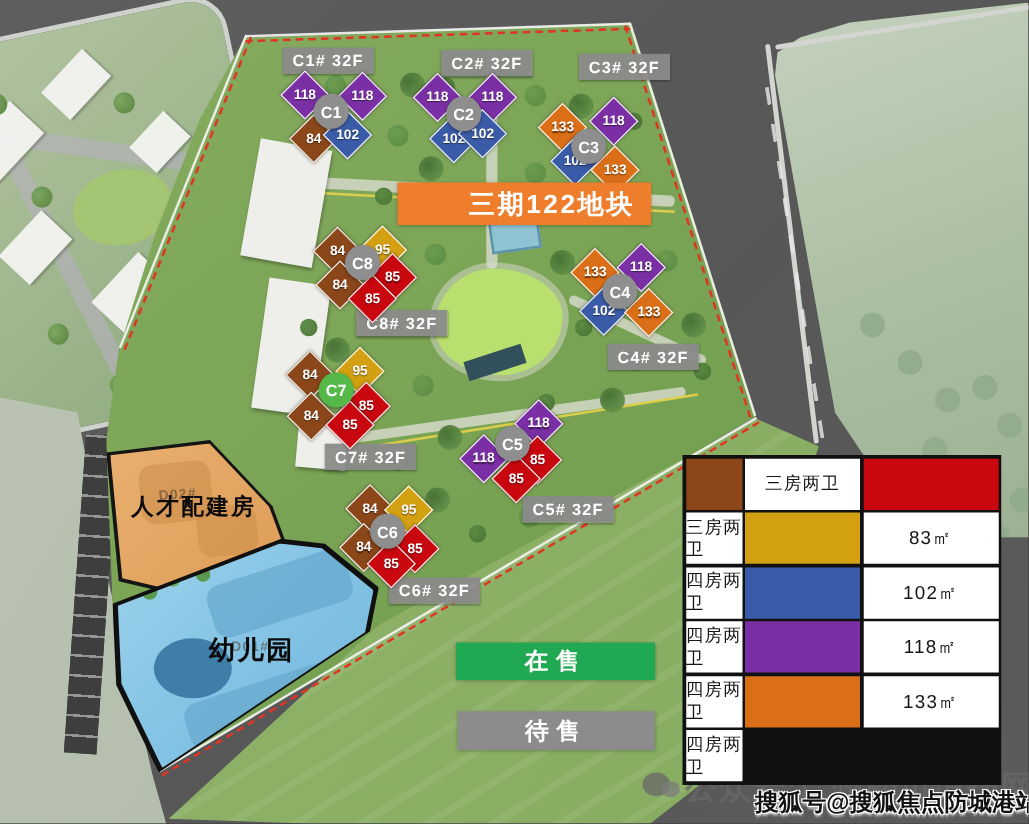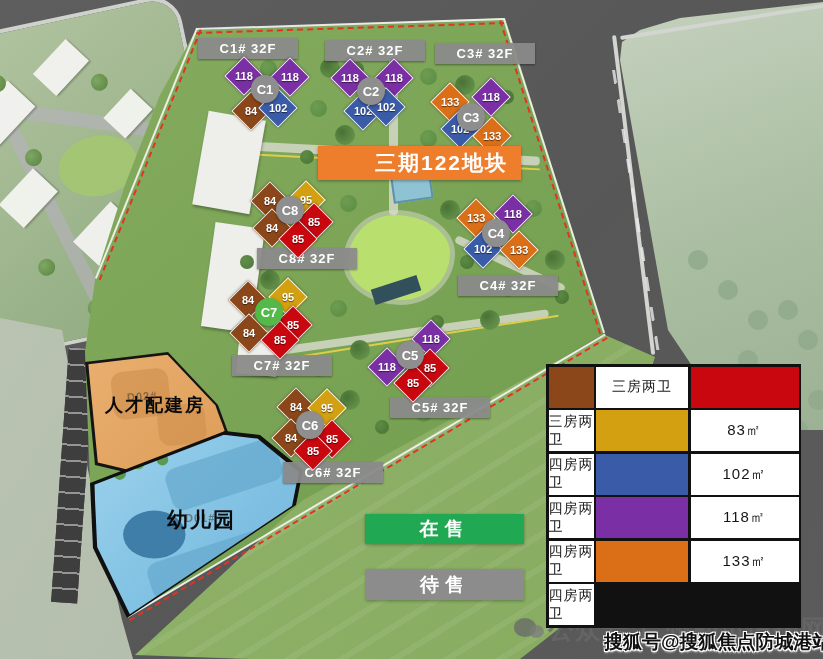--- a/index.html
+++ b/index.html
@@ -52,23 +52,23 @@
   .talent{background:#151515;}
   .talent .fill{background:linear-gradient(135deg,#eab070,#dd9c57);transform:scale(.955);}
   .kinder{left:85px;top:425px;width:225px;height:200px;}
   .kinder,.kinder .fill{clip-path:polygon(5px 58px,140px 6px,175px 10px,218px 45px,211px 80px,42px 193px,8px 123px);}
   .kinder{background:#101010;}
   .kinder .fill{background:linear-gradient(135deg,#9cd2ec,#7fc0e2 60%,#74b7da);transform:scale(.96);}
   .patch{position:absolute;border-radius:12px;}
   .area-label{position:absolute;font-weight:bold;color:#0a0a0a;letter-spacing:2px;white-space:nowrap;}
   .sub-label{position:absolute;font-size:11px;font-weight:bold;color:rgba(70,60,50,.55);letter-spacing:1px;}
   
-  .bldg-label{position:absolute;width:100px;height:21px;background:rgba(138,138,138,.95);color:#fff;
+  .bldg-label{position:absolute;width:73px;height:21px;background:rgba(138,138,138,.95);color:#fff;
     font-weight:bold;font-size:13px;display:flex;align-items:center;justify-content:center;
-    box-shadow:0 1px 2px rgba(0,0,0,.4);letter-spacing:1px;white-space:nowrap;}
+    box-shadow:0 1px 2px rgba(0,0,0,.4);letter-spacing:1px;white-space:nowrap;margin-left:28px;}
   .unit{position:absolute;width:26px;height:26px;transform:rotate(45deg);
     border:1.5px solid rgba(255,255,255,.92);box-shadow:0 0 3px rgba(0,0,0,.45);
     display:flex;align-items:center;justify-content:center;}
   .unit span{transform:rotate(-45deg);font-size:11px;font-weight:bold;color:#fff;text-shadow:0 1px 1px rgba(0,0,0,.55);}
   .bldg-circle{position:absolute;width:28px;height:28px;border-radius:50%;background:#8e8e8e;color:#fff;
     font-weight:bold;font-size:13px;display:flex;align-items:center;justify-content:center;
     box-shadow:0 1px 3px rgba(0,0,0,.4);}
   .bldg-circle.onsale{background:#54b948;}
   
   .banner{left:318px;top:146px;width:159px;height:34px;display:flex;align-items:center;justify-content:center;

